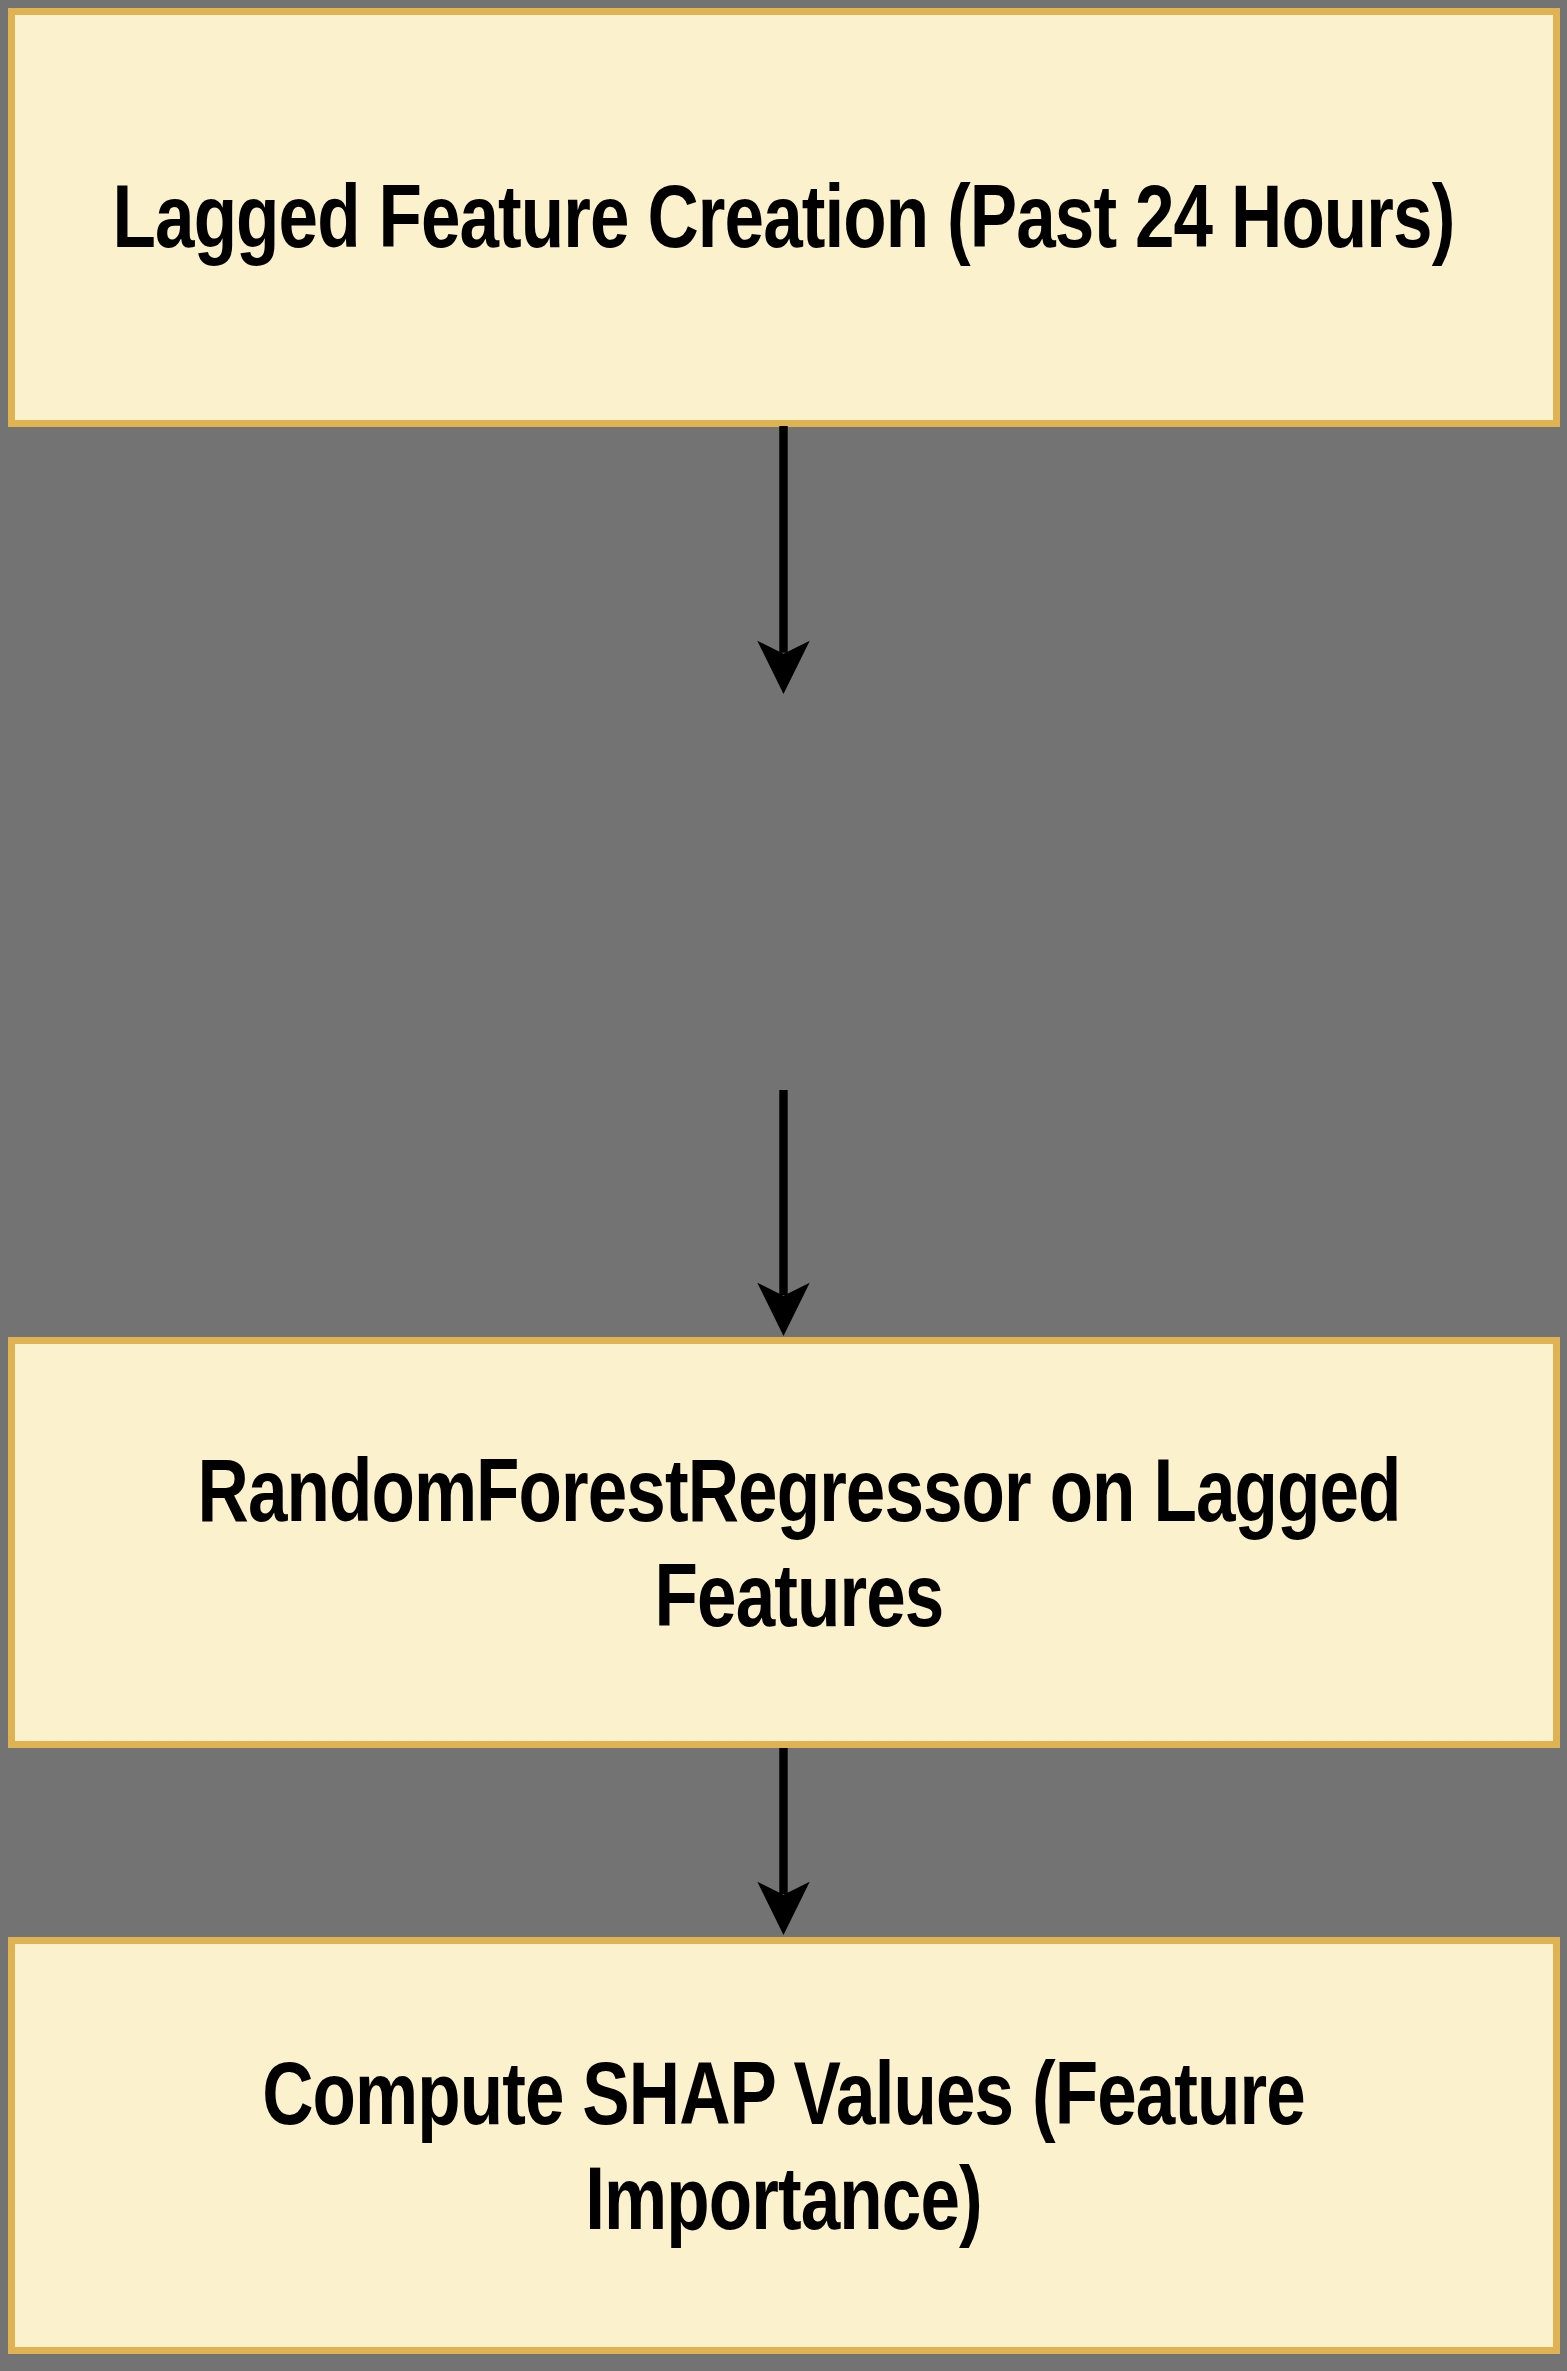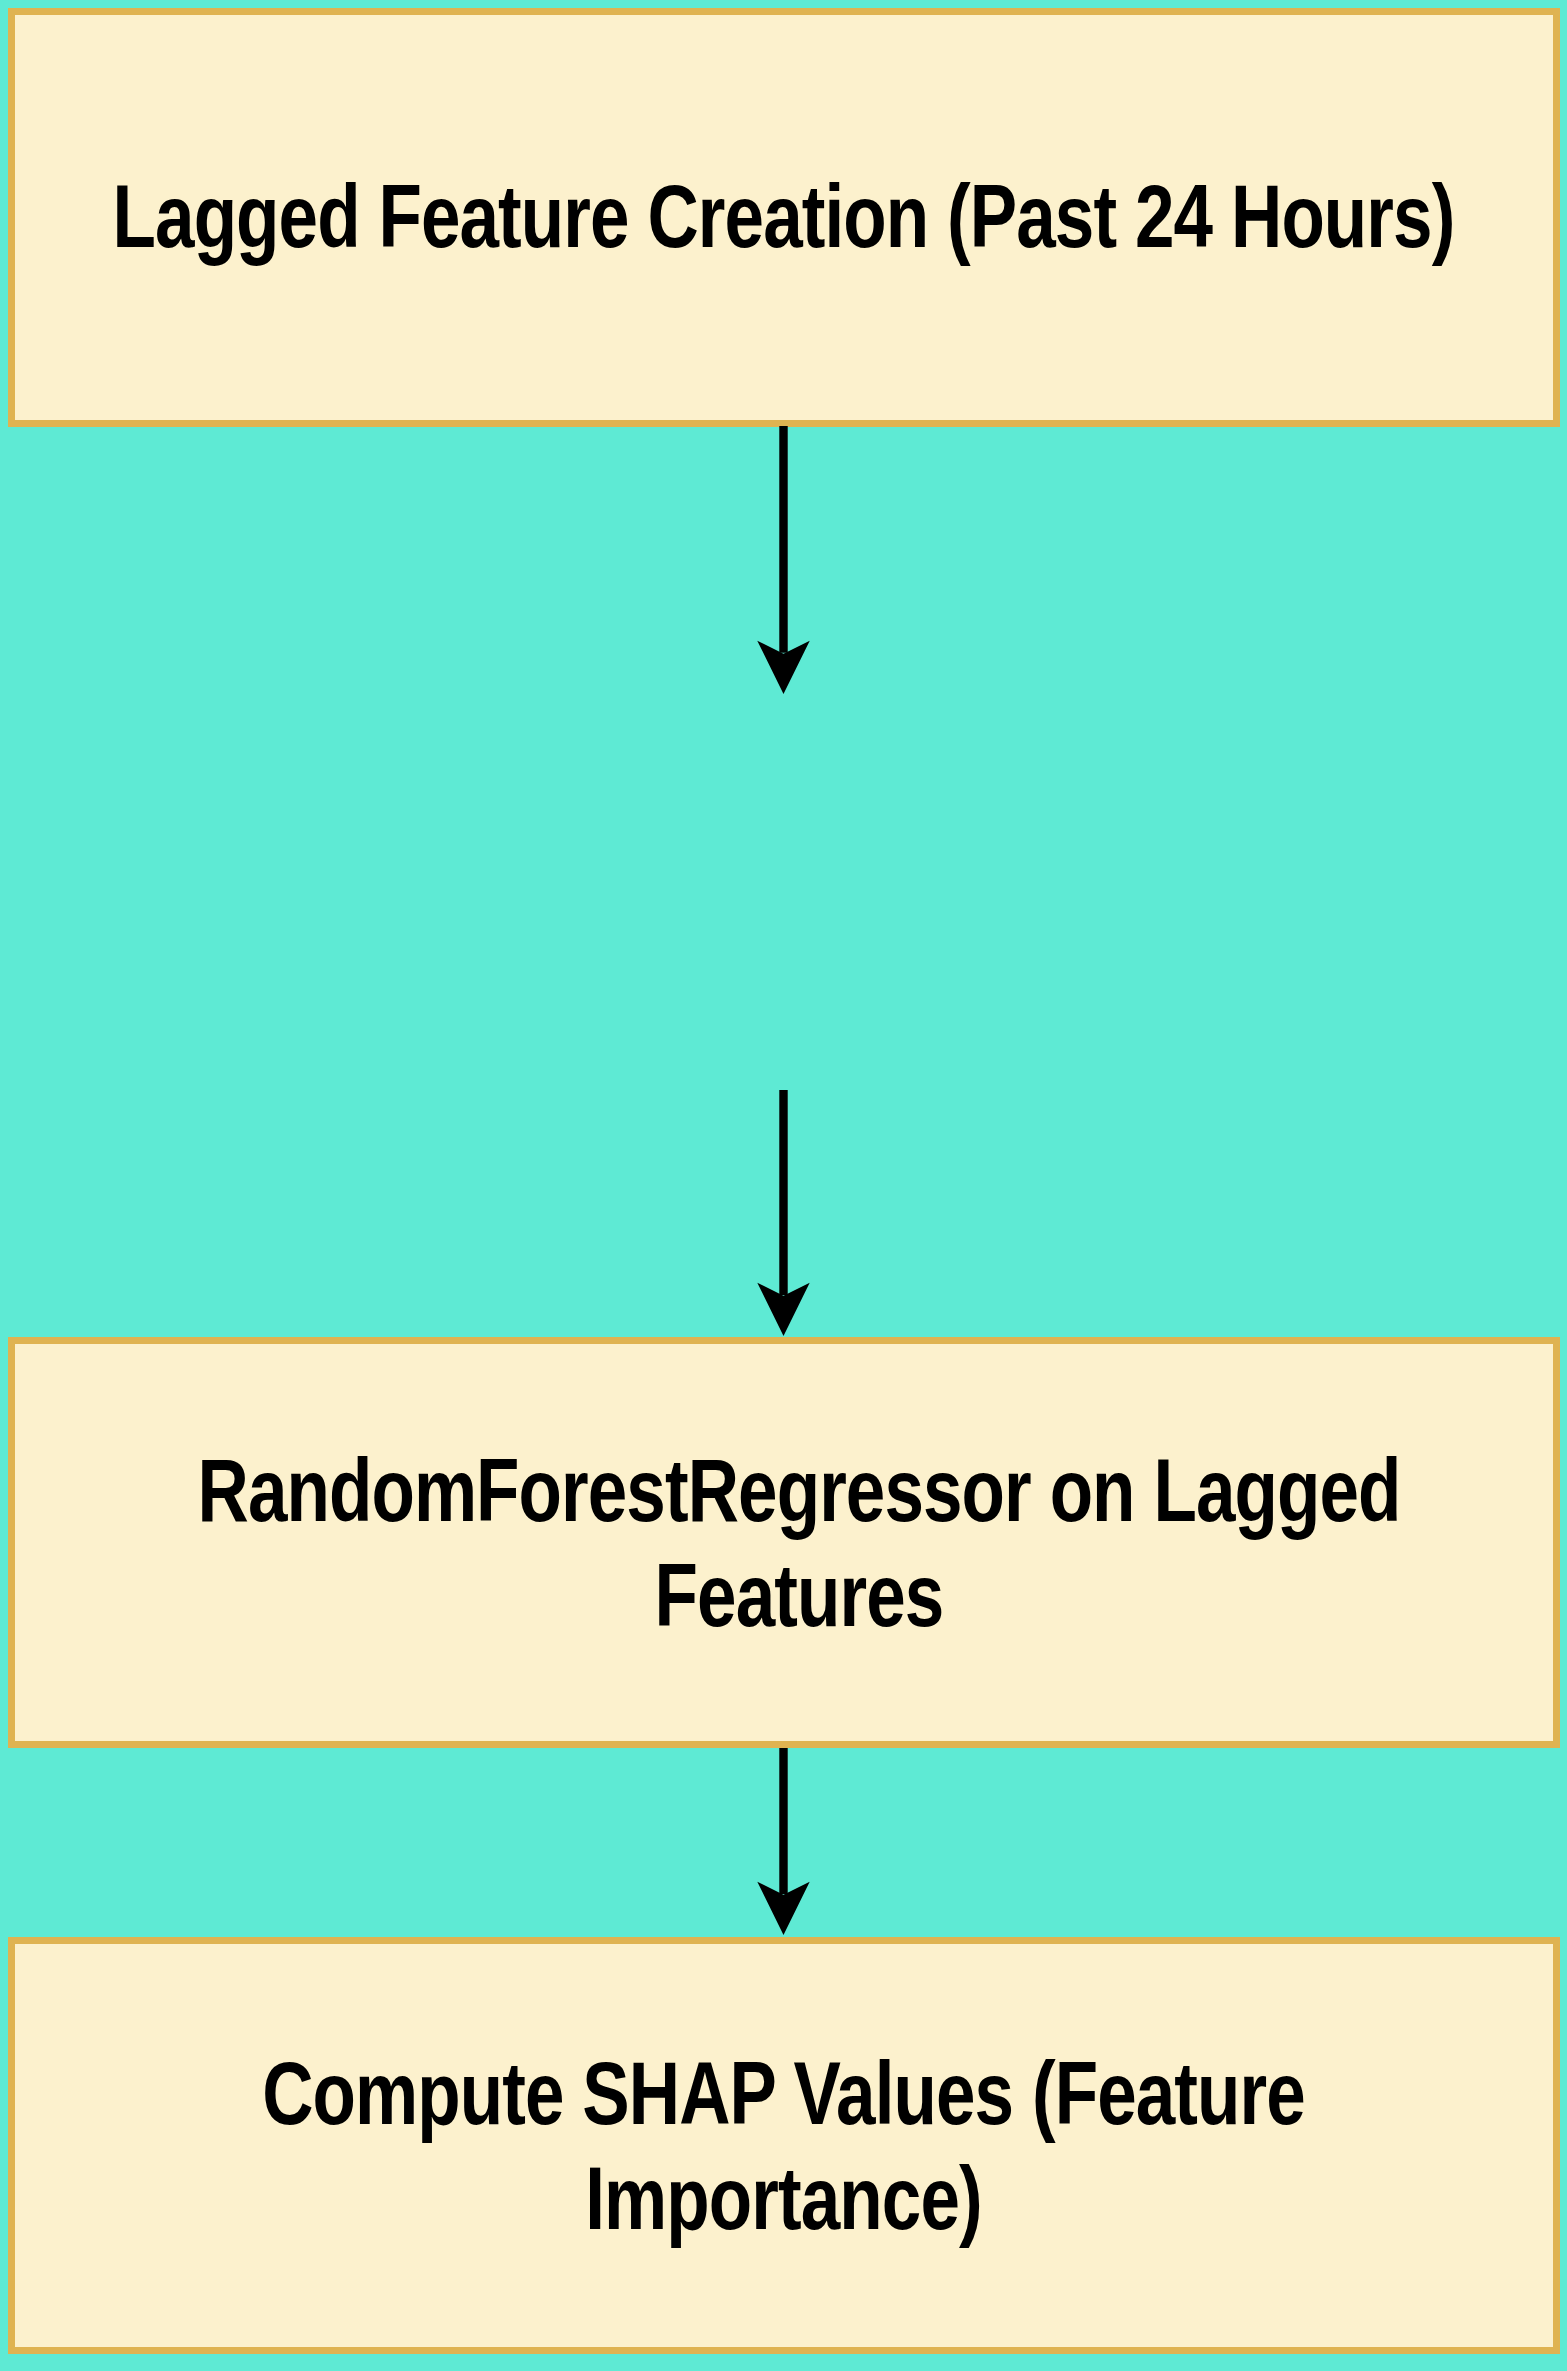--- a/index.html
+++ b/index.html
@@ -4,21 +4,21 @@
 <style>
   html, body {
     margin: 0;
     padding: 0;
     background: #ffffff;
   }
   .canvas {
     position: relative;
     width: 1567px;
     height: 2371px;
-    background: #5eead4;
+    background: #737373;
     font-family: "Liberation Sans", sans-serif;
     overflow: hidden;
   }
   .node {
     position: absolute;
     left: 7.5px;
     width: 1552px;
     box-sizing: border-box;
     background: #FCF1CD;
     border: 7.5px solid #DFB351;

